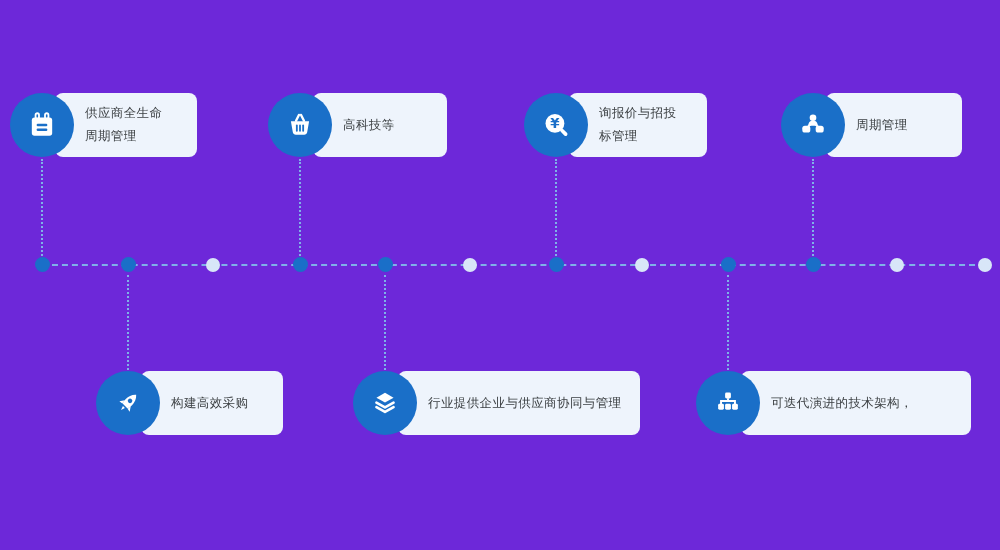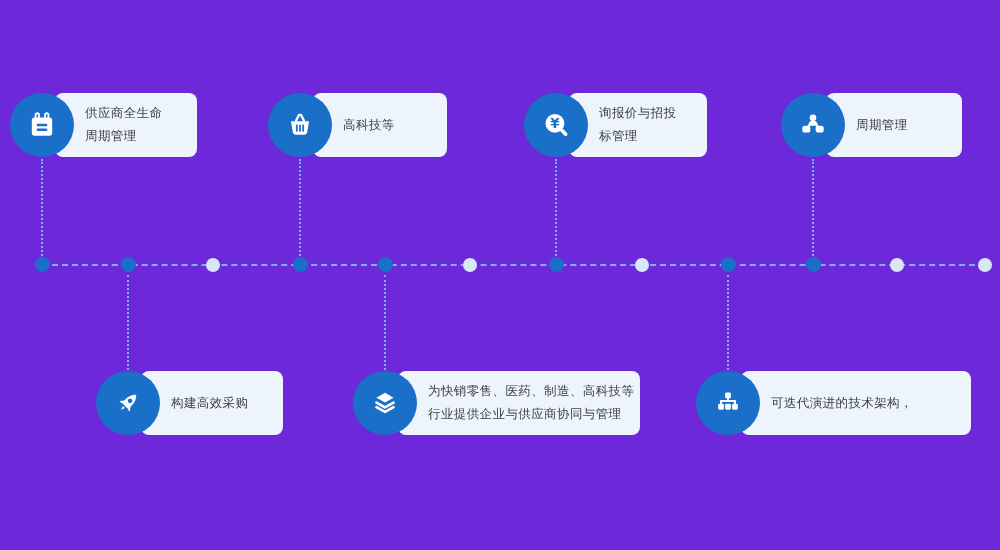--- a/index.html
+++ b/index.html
@@ -156,21 +156,20 @@
 
   <div class="n6">
     <div class="circle">
       <svg class="icon-svg" width="30" height="30" viewBox="0 0 28 28">
         <path d="M14,4.5 L22,9 L14,13.5 L6,9 Z" fill="#fff"></path>
         <polyline points="6,13.6 14,18.1 22,13.6" fill="none" stroke="#fff" stroke-width="2.4" stroke-linejoin="round" stroke-linecap="round"></polyline>
         <polyline points="6,17.8 14,22.3 22,17.8" fill="none" stroke="#fff" stroke-width="2.4" stroke-linejoin="round" stroke-linecap="round"></polyline>
       </svg>
     </div>
     <div class="card">
-      <span class="card-line">为快销零售、医药、制造、高科技等</span>
       <span class="card-line">行业提供企业与供应商协同与管理</span>
     </div>
   </div>
 
   <div class="n7">
     <div class="circle">
       <svg class="icon-svg" width="30" height="30" viewBox="0 0 28 28">
         <path d="M14,9.5 V12.2 M7.5,15 V12.2 H20.5 V15" stroke="#fff" stroke-width="1.8" fill="none"></path>
         <rect x="11.3" y="4.3" width="5.4" height="5.4" rx="1.3" fill="#fff"></rect>
         <rect x="4.8" y="14.8" width="5.4" height="5.4" rx="1.3" fill="#fff"></rect>

